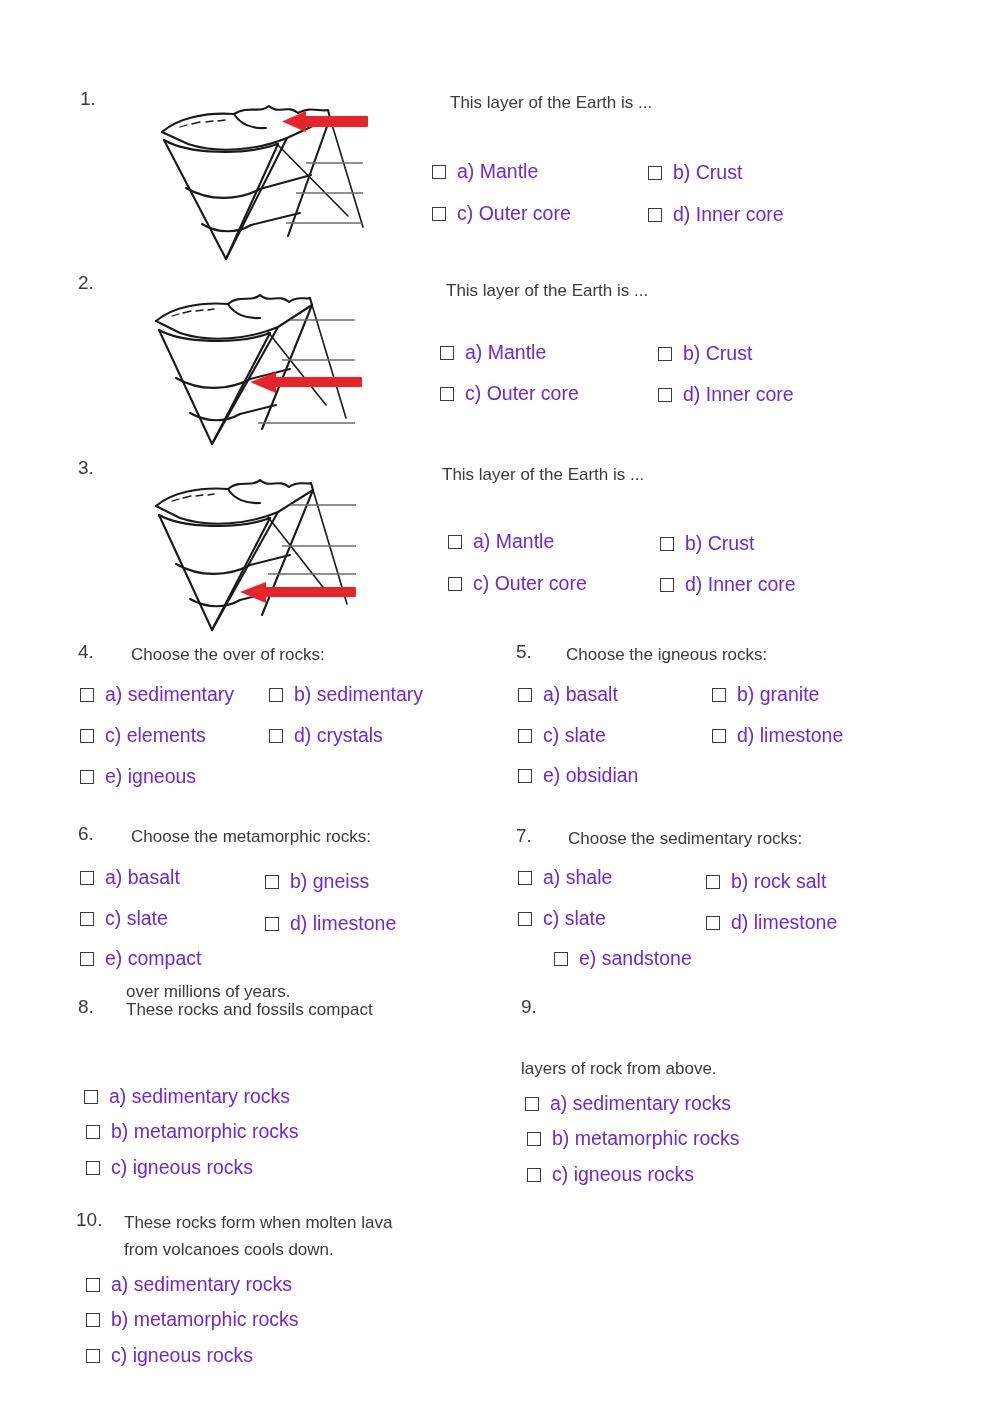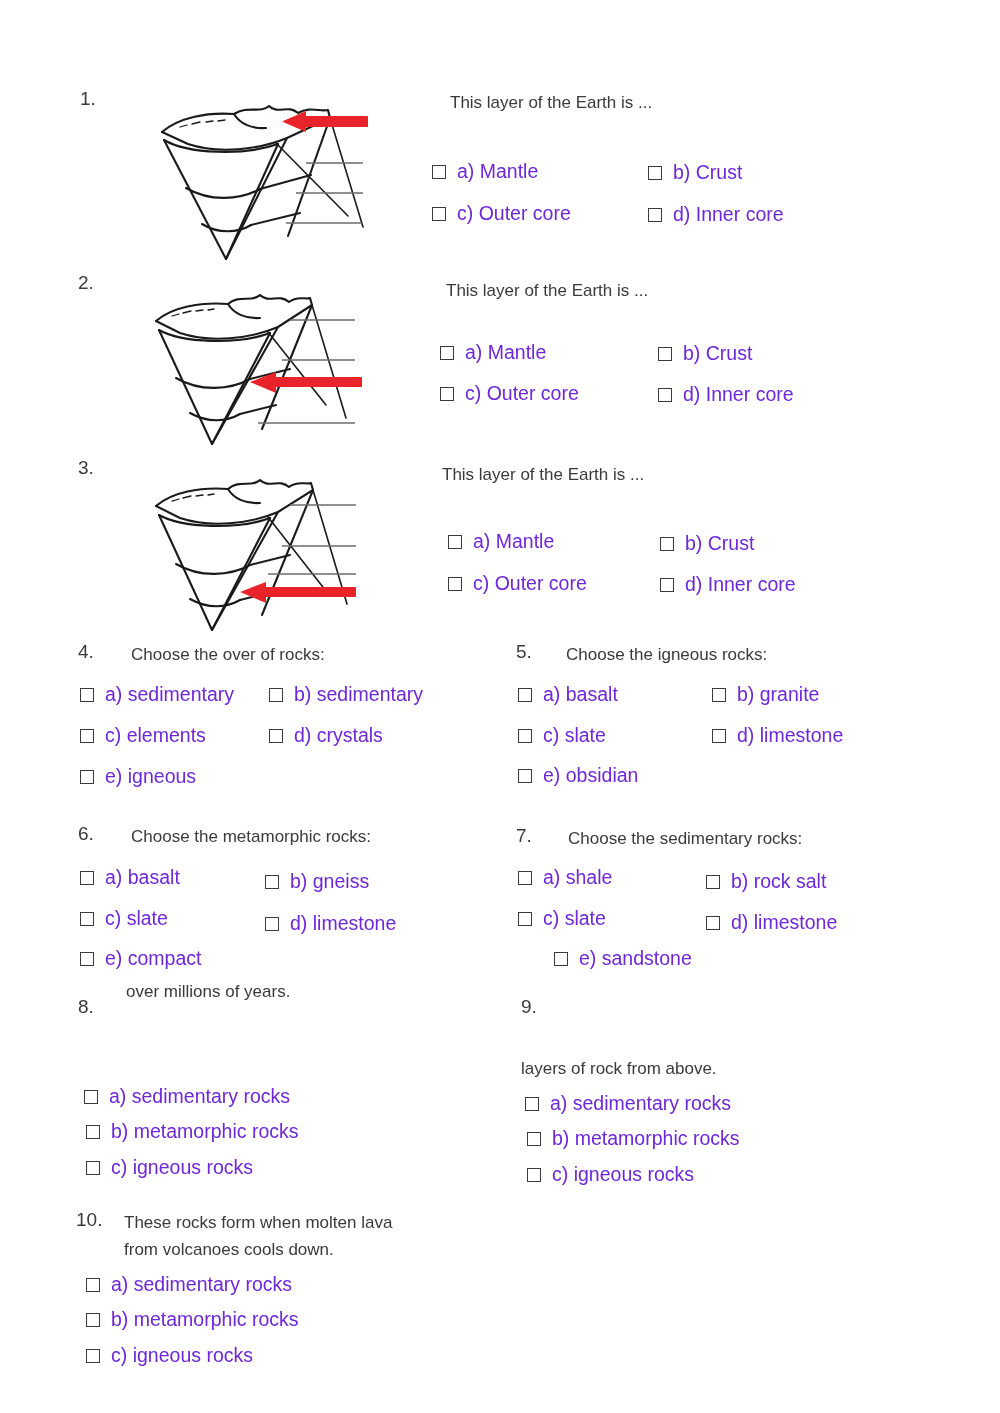--- a/index.html
+++ b/index.html
@@ -300,20 +300,21 @@
     <span class="cbx"></span><span class="lbl"><span>c)</span> <span>slate</span></span>
   </div>
   <div class="opt" style="left:706px; top:912px;">
     <span class="cbx"></span><span class="lbl"><span>d)</span> <span>limestone</span></span>
   </div>
   <div class="opt" style="left:518px; top:948px;margin-left:36px;">
     <span class="cbx"></span><span class="lbl"><span>e)</span> <span>sandstone</span></span>
   </div>
 
   <div class="qnum" style="left:78px; top:996px;">8.</div>
+  <div class="qtext" style="left:126px; top:996px;">These rocks and fossils compact</div>
   <div class="qtext" style="left:126px; top:978px;text-align:center;">over millions of years.</div>
 
   <div class="opt" style="left:84px; top:1086px;">
     <span class="cbx"></span><span class="lbl"><span>a)</span> <span>sedimentary rocks</span></span>
   </div>
   <div class="opt" style="left:86px; top:1121px;">
     <span class="cbx"></span><span class="lbl"><span>b)</span> <span>metamorphic rocks</span></span>
   </div>
   <div class="opt" style="left:86px; top:1157px;">
     <span class="cbx"></span><span class="lbl"><span>c)</span> <span>igneous rocks</span></span>

